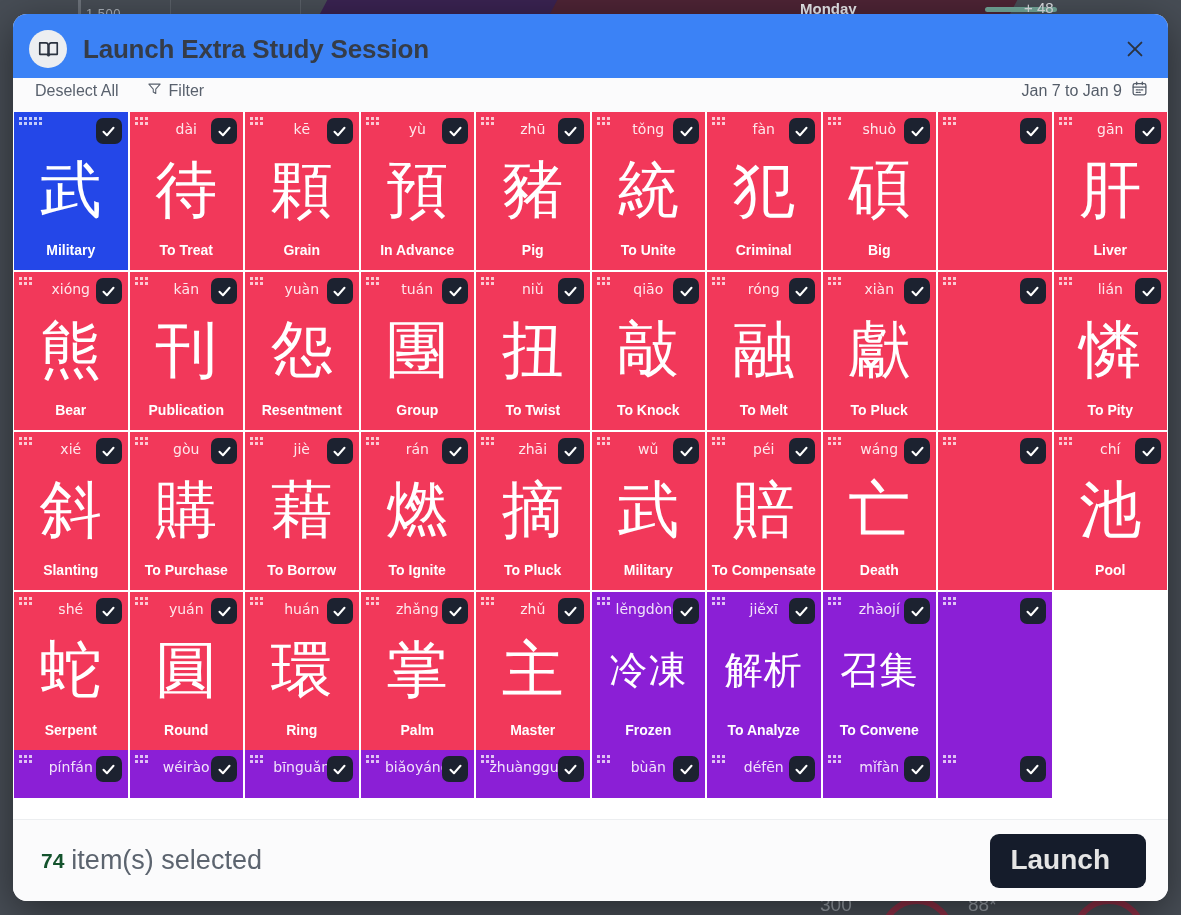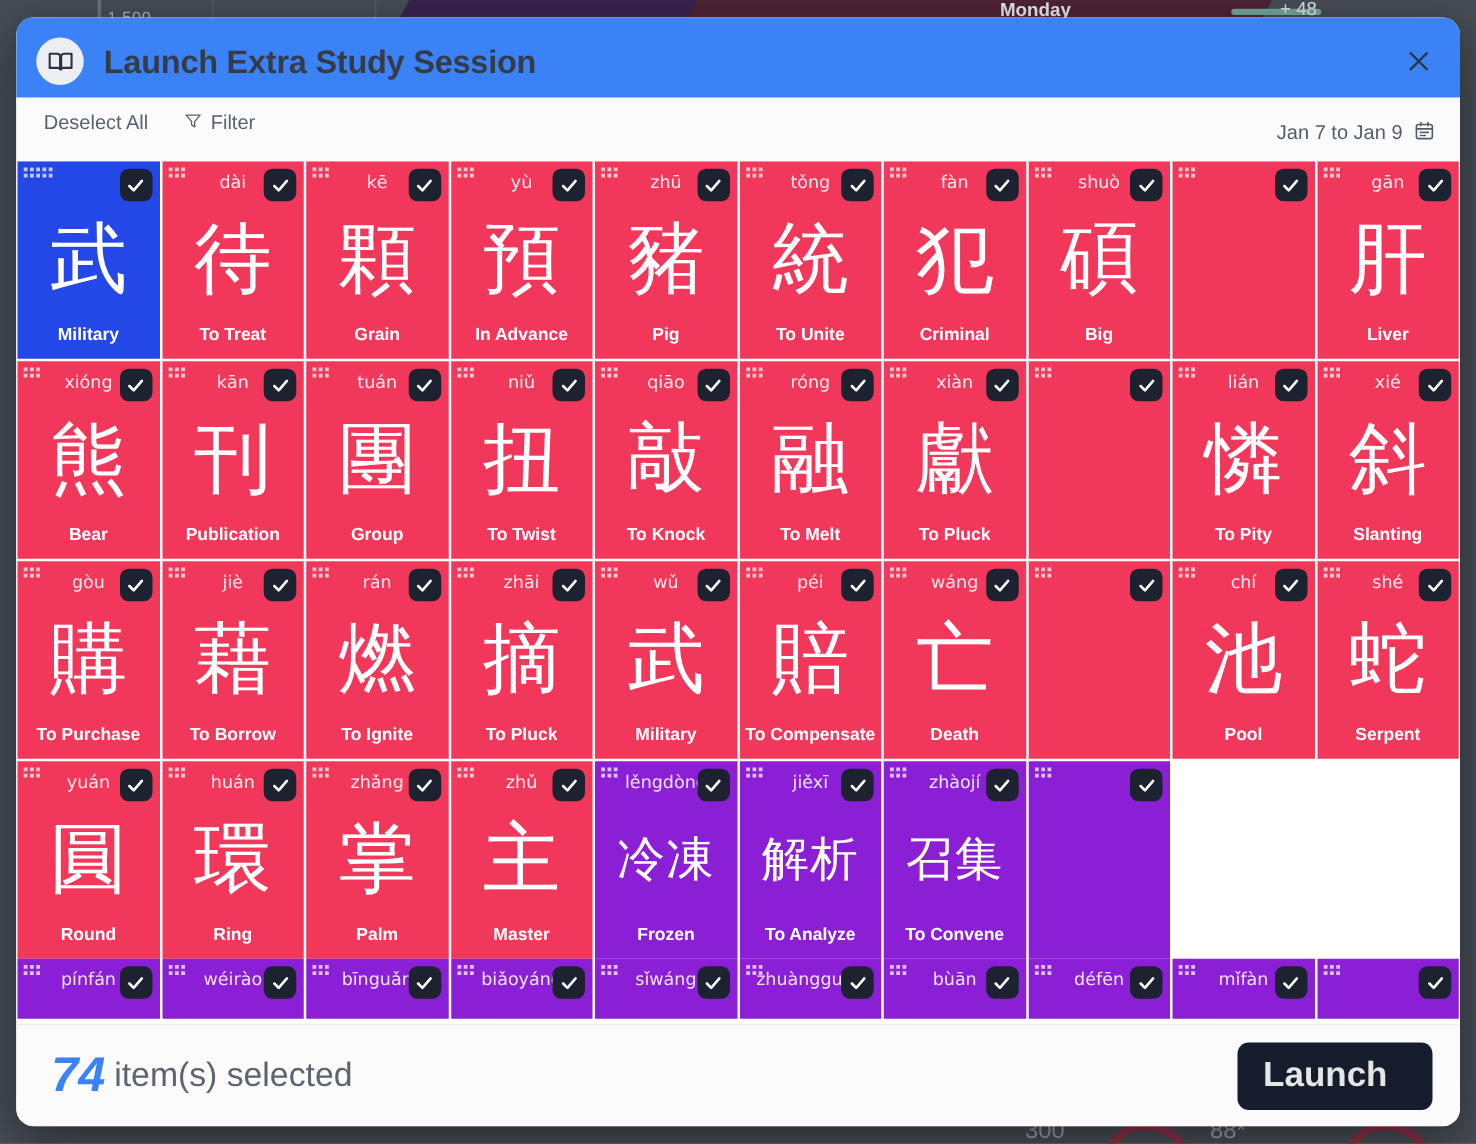--- a/index.html
+++ b/index.html
@@ -93,21 +93,21 @@
   
   .modal-toolbar {
     display: flex; align-items: center;
     padding: 2px 20px 11px 22px;
     background: #fbfbfc;
     font-size: 16px; color: #59616d;
   }
   .tb-item { cursor: pointer; display: flex; align-items: center; gap: 7px; }
   .tb-item + .tb-item { margin-left: 28px; }
   .tb-spacer { flex: 1; }
-  .tb-range { display: flex; align-items: center; gap: 9px; color: #545c68; font-size: 16px; margin-top: 16px; }
+  .tb-range { display: flex; align-items: center; gap: 9px; color: #545c68; font-size: 16px; }
 
   
   .card-grid-wrap {
     flex: 1;
     background: #ffffff;
     overflow: hidden;
     position: relative;
   }
   .card-grid {
     display: grid;
@@ -164,21 +164,21 @@
   }
 
   
   .modal-footer {
     height: 82px; flex: none;
     background: #fbfbfc;
     border-top: 1px solid #eceef0;
     display: flex; align-items: center;
     padding: 0 22px 0 28px;
   }
-  .footer-count { font-size: 39px; font-weight: bold; color: #3b82f6; font-style: italic; }
+  .footer-count { font-size: 21px; font-weight: bold; color: #14532d; }
   .footer-count-label { font-size: 27px; color: #5c646f; margin-left: 7px; }
   .footer-spacer { flex: 1; }
   .launch-btn {
     background: #151c2b; color: #e5e5e5;
     font-size: 28px; font-weight: bold;
     border: none; border-radius: 9px;
     padding: 10px 36px 12px 20px;
     cursor: pointer;
     font-family: "Liberation Sans", sans-serif;
   }
@@ -562,20 +562,44 @@
             <div class="dot-col">
               <div class="dot"></div>
               <div class="dot"></div>
             </div>
           </div>
           <div class="card-check">
             <svg width="15" height="15" viewBox="0 0 24 24" fill="none" stroke="#ffffff" stroke-width="3.3" stroke-linecap="round" stroke-linejoin="round">
               <polyline points="4,12.5 9.5,18 20,6"></polyline>
             </svg>
           </div>
+          <div class="card-pinyin">yuàn</div>
+          <div class="card-hanzi">怨</div>
+          <div class="card-gloss">Resentment</div>
+        </div>
+        <div class="card">
+          <div class="card-dots">
+            <div class="dot-col">
+              <div class="dot"></div>
+              <div class="dot"></div>
+            </div>
+            <div class="dot-col">
+              <div class="dot"></div>
+              <div class="dot"></div>
+            </div>
+            <div class="dot-col">
+              <div class="dot"></div>
+              <div class="dot"></div>
+            </div>
+          </div>
+          <div class="card-check">
+            <svg width="15" height="15" viewBox="0 0 24 24" fill="none" stroke="#ffffff" stroke-width="3.3" stroke-linecap="round" stroke-linejoin="round">
+              <polyline points="4,12.5 9.5,18 20,6"></polyline>
+            </svg>
+          </div>
           <div class="card-pinyin">tuán</div>
           <div class="card-hanzi">團</div>
           <div class="card-gloss">Group</div>
         </div>
         <div class="card">
           <div class="card-dots">
             <div class="dot-col">
               <div class="dot"></div>
               <div class="dot"></div>
             </div>
@@ -1255,42 +1279,20 @@
               <div class="dot"></div>
               <div class="dot"></div>
             </div>
           </div>
           <div class="card-check">
             <svg width="15" height="15" viewBox="0 0 24 24" fill="none" stroke="#ffffff" stroke-width="3.3" stroke-linecap="round" stroke-linejoin="round">
               <polyline points="4,12.5 9.5,18 20,6"></polyline>
             </svg>
           </div>
           <div class="card-pinyin">biǎoyáng</div>
-        </div>
-        <div class="card tall-cut purple">
-          <div class="card-dots">
-            <div class="dot-col">
-              <div class="dot"></div>
-              <div class="dot"></div>
-            </div>
-            <div class="dot-col">
-              <div class="dot"></div>
-              <div class="dot"></div>
-            </div>
-            <div class="dot-col">
-              <div class="dot"></div>
-              <div class="dot"></div>
-            </div>
-          </div>
-          <div class="card-check">
-            <svg width="15" height="15" viewBox="0 0 24 24" fill="none" stroke="#ffffff" stroke-width="3.3" stroke-linecap="round" stroke-linejoin="round">
-              <polyline points="4,12.5 9.5,18 20,6"></polyline>
-            </svg>
-          </div>
-          <div class="card-pinyin">sǐwáng</div>
         </div>
         <div class="card tall-cut purple">
           <div class="card-dots">
             <div class="dot-col">
               <div class="dot"></div>
               <div class="dot"></div>
             </div>
             <div class="dot-col">
               <div class="dot"></div>
               <div class="dot"></div>

